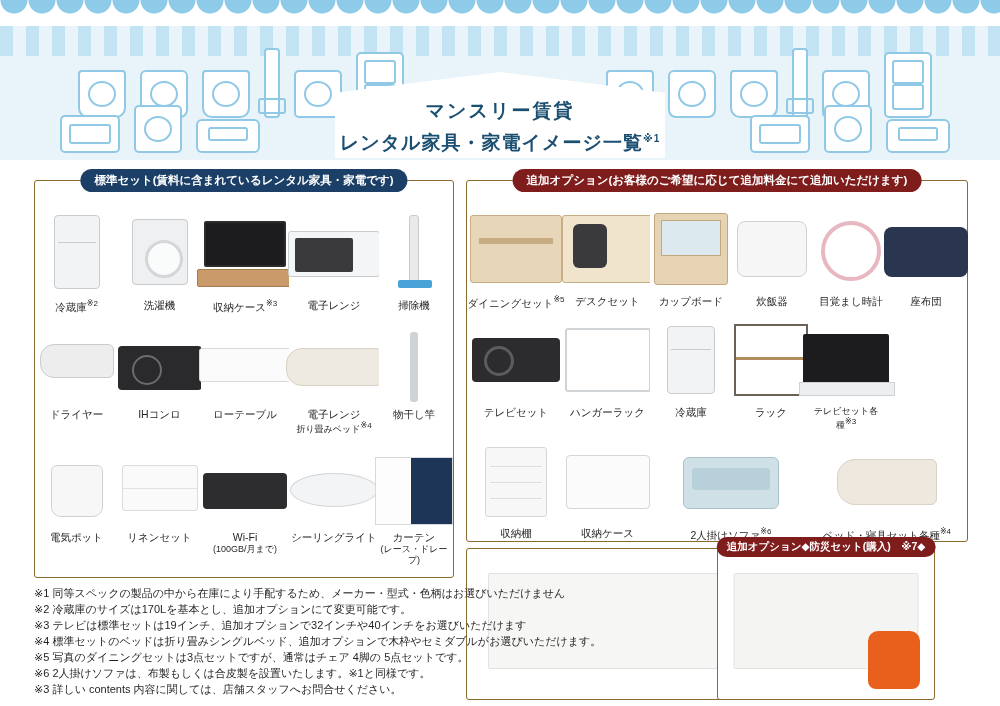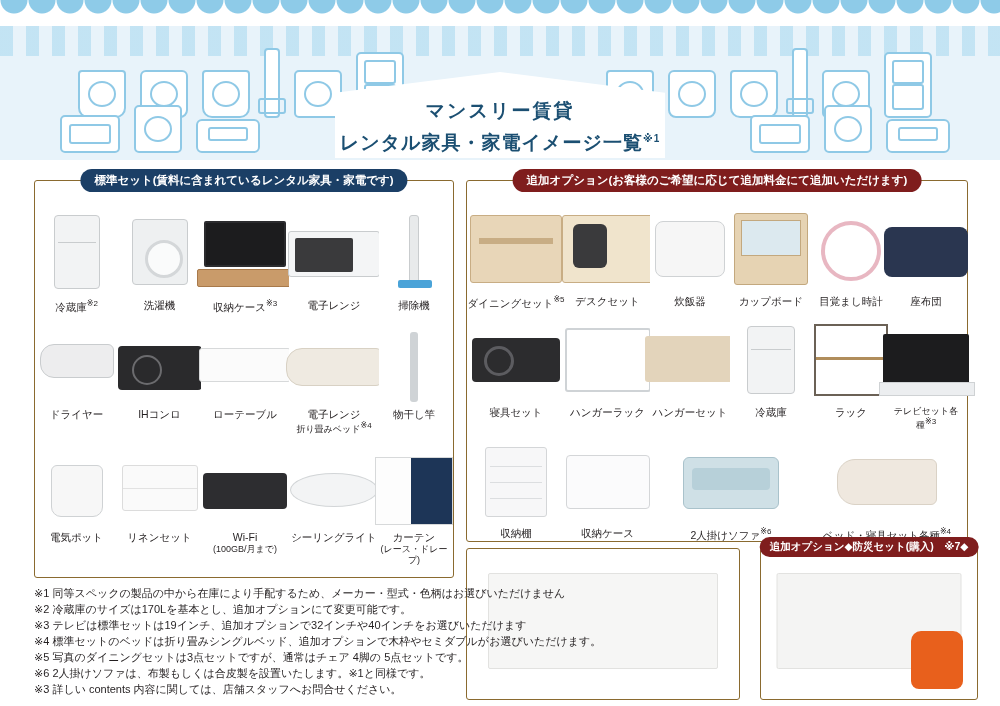--- a/index.html
+++ b/index.html
@@ -311,62 +311,56 @@
             <div class="obj dining"></div>
           </div>
         <div class="cap"><span>ダイニングセット</span><sup>※5</sup></div>
       </div>
       <div class="cell" style="width:85px;margin-top:6px;">
         <div class="pic" style="height:78px;position:relative;">
             <div class="obj desk"></div>
           </div>
         <div class="cap">デスクセット</div>
       </div>
+      <div class="cell" style="width:82px;margin-top:6px;">
+        <div class="pic" style="height:78px;position:relative;">
+            <div class="obj cupboard"></div>
+          </div>
+        <div class="cap">カップボード</div>
+      </div>
       <div class="cell" style="width:80px;margin-top:6px;">
         <div class="pic" style="height:78px;position:relative;">
             <div class="obj cooker"></div>
           </div>
         <div class="cap">炊飯器</div>
       </div>
-      <div class="cell" style="width:82px;margin-top:6px;">
-        <div class="pic" style="height:78px;position:relative;">
-            <div class="obj cupboard"></div>
-          </div>
-        <div class="cap">カップボード</div>
-      </div>
       <div class="cell" style="width:78px;margin-top:6px;">
         <div class="pic" style="height:78px;position:relative;">
             <div class="obj clock"></div>
           </div>
         <div class="cap">目覚まし時計</div>
       </div>
       <div class="cell" style="width:72px;margin-top:6px;">
         <div class="pic" style="height:78px;position:relative;">
             <div class="obj zabuton"></div>
           </div>
         <div class="cap">座布団</div>
       </div>
 
       <div class="cell" style="width:98px;margin-top:10px;">
         <div class="pic" style="height:78px;position:relative;">
             <div class="obj gas"></div>
           </div>
-        <div class="cap">寝具セット</div>
+        <div class="cap">テレビセット</div>
       </div>
       <div class="cell" style="width:85px;margin-top:10px;">
         <div class="pic" style="height:78px;position:relative;">
             <div class="obj hrack"></div>
           </div>
         <div class="cap">ハンガーラック</div>
-      </div>
-      <div class="cell" style="width:80px;margin-top:10px;">
-        <div class="pic" style="height:78px;position:relative;">
-            <div class="obj hangers"></div>
-          </div>
-        <div class="cap">ハンガーセット</div>
       </div>
       <div class="cell" style="width:82px;margin-top:10px;">
         <div class="pic" style="height:78px;position:relative;">
             <div class="obj fridge2"></div>
           </div>
         <div class="cap">冷蔵庫</div>
       </div>
       <div class="cell" style="width:78px;margin-top:10px;">
         <div class="pic" style="height:78px;position:relative;">
             <div class="obj rack"></div>
@@ -406,21 +400,21 @@
       </div>
     </div>
   </div>
 
   <div class="panel" style="left:466px;top:548px;width:272px;height:150px;">
     <div style="position:relative;height:130px;margin-top:18px;">
       <div class="obj goods"></div>
     </div>
   </div>
 
-  <div class="panel" style="left:760px;top:548px;width:216px;height:150px;">
+  <div class="panel" style="left:717px;top:548px;width:216px;height:150px;">
     <div class="panel-head gold small">追加オプション◆防災セット(購入)　※7◆</div>
     <div style="position:relative;height:130px;margin-top:18px;">
       <div class="obj bousai"></div>
       <div class="backpack"></div>
     </div>
   </div>
 
   <div class="notes">
     <div>※1 同等スペックの製品の中から在庫により手配するため、メーカー・型式・色柄はお選びいただけません</div>
     <div>※2 冷蔵庫のサイズは170Lを基本とし、追加オプションにて変更可能です。</div>

